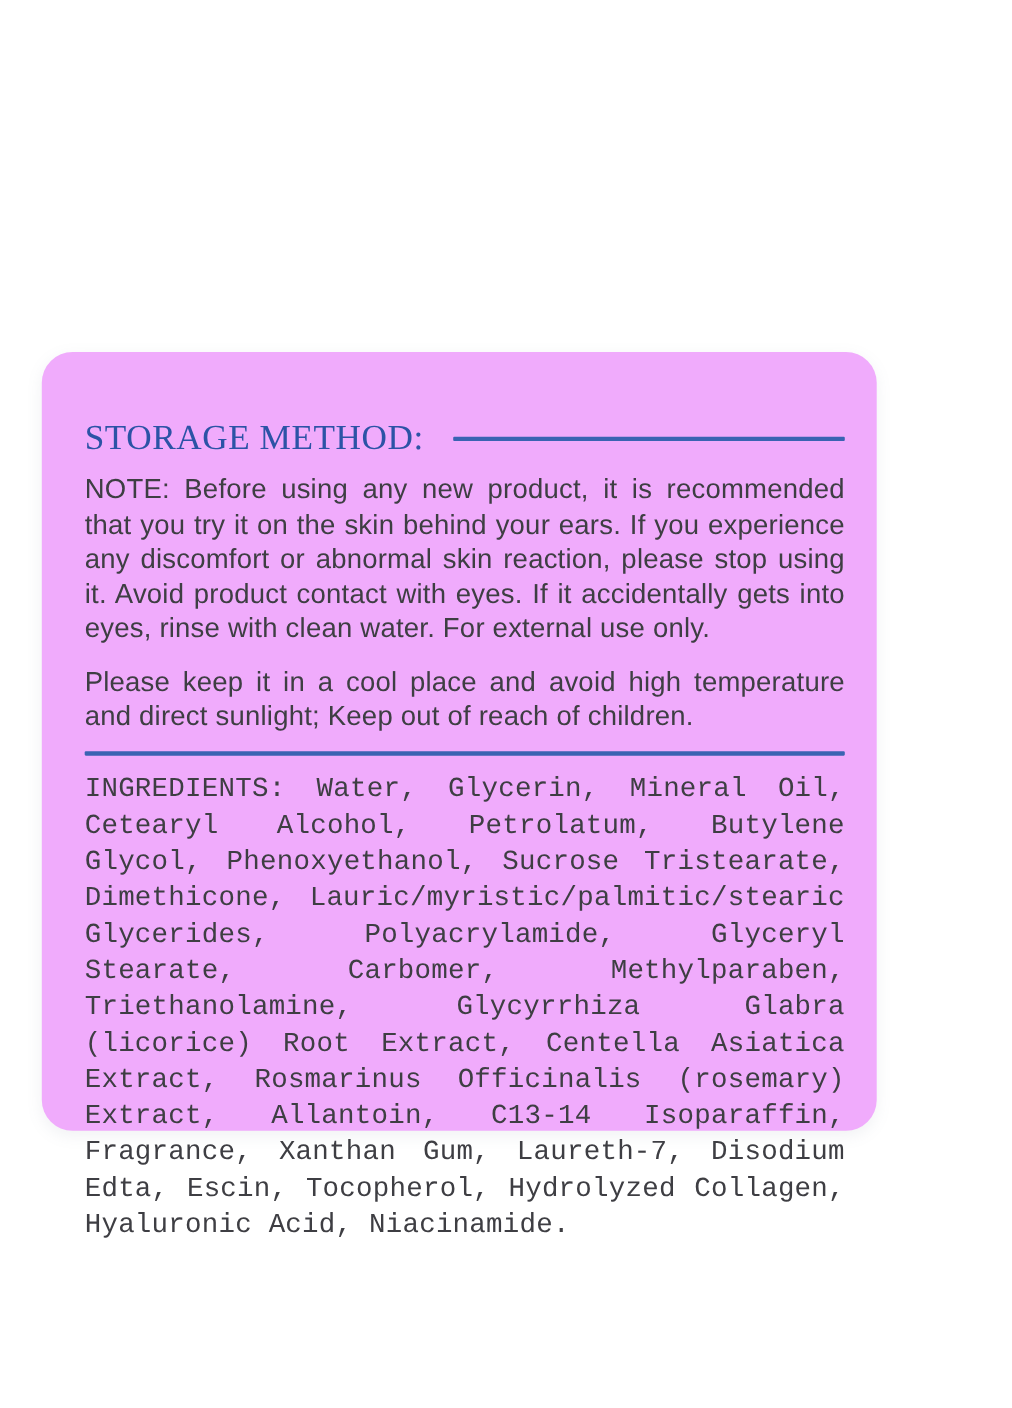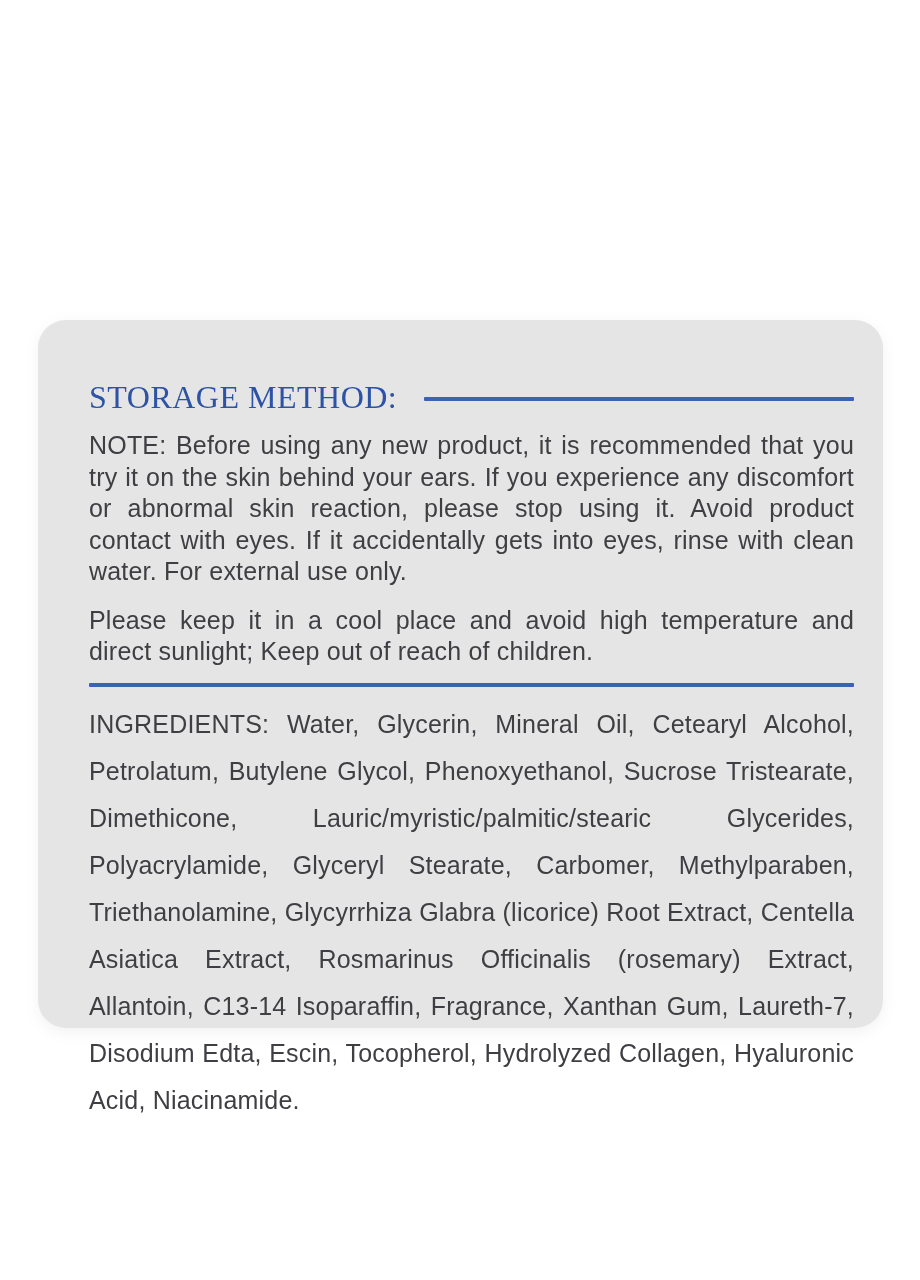--- a/index.html
+++ b/index.html
@@ -12,27 +12,27 @@
     width: 920px;
     height: 1280px;
     background: #ffffff;
     overflow: hidden;
     font-family: "Liberation Sans", "DejaVu Sans", sans-serif;
   }
   .label-card {
     position: absolute;
     left: 38px;
     top: 320px;
-    width: 845px;
+    width: 759px;
     height: 708px;
-    background: #e5e5e5;
+    background: #f0abfc;
     border-radius: 28px;
     box-shadow: 0 4px 14px rgba(120,130,150,0.10);
     box-sizing: border-box;
-    padding: 60px 29px 0 51px;
+    padding: 60px 29px 0 39px;
   }
   .heading-row {
     display: flex;
     align-items: center;
   }
   .section-title {
     font-family: "Liberation Serif", "DejaVu Serif", serif;
     font-size: 32px;
     font-weight: 400;
     color: #2c53a6;
@@ -62,21 +62,22 @@
   .note-text {
     margin-top: 15px;
   }
   .section-divider {
     height: 4px;
     background: #3a63b2;
     margin: 15px 0 14px 0;
     border-radius: 1px;
   }
   .ingredients-text {
-    line-height: 47px;
+    line-height: 33px;
+    font-family: Liberation Mono, monospace;
   }
 </style>
 </head>
 <body>
 
 <div class="canvas">
   <div class="label-card">
 
     <div class="heading-row">
       <span class="section-title">STORAGE METHOD:</span>

